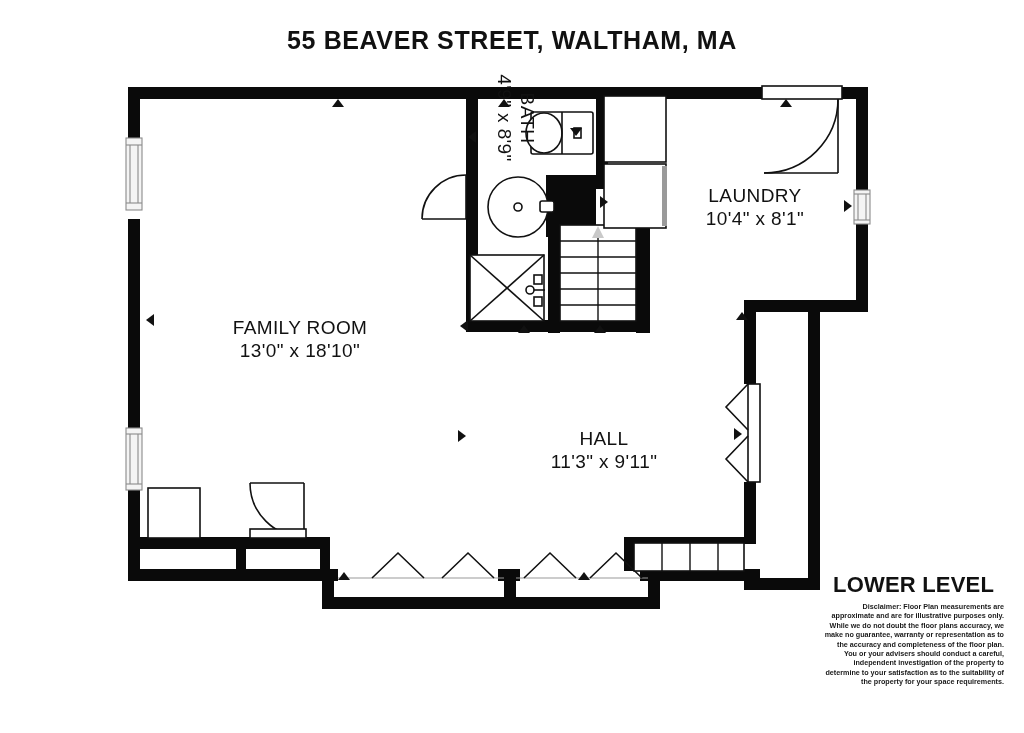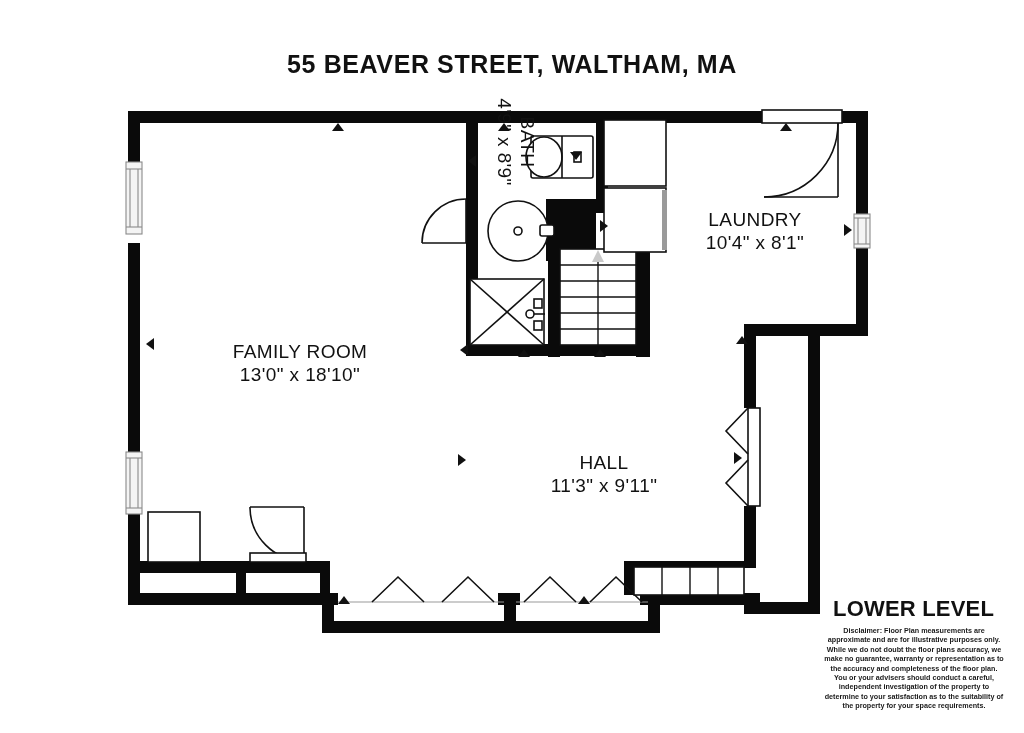--- a/index.html
+++ b/index.html
@@ -15,21 +15,20 @@
     font-family: "Liberation Sans", sans-serif;
     color: #000000;
     overflow: hidden;
   }
   #page {
     position: absolute;
     left: 0; top: 0;
     width: 1024px;
     height: 608px;
     background: #ffffff;
-    margin-top: 24px;
   }
   #plan-title {
     position: absolute;
     left: 0;
     top: 26px;
     width: 1024px;
     text-align: center;
     font-family: "Liberation Sans", sans-serif;
     font-weight: 800;
     font-size: 25px;
@@ -58,21 +57,21 @@
   #disclaimer {
     position: absolute;
     left: 824px;
     top: 602px;
     width: 180px;
     font-family: "Liberation Sans", sans-serif;
     font-weight: 700;
     font-size: 7.2px;
     line-height: 9.4px;
     color: #1a1a1a;
-    text-align: center;
+    text-align: right;
   }
   .room-label {
     font-family: "Liberation Sans", sans-serif;
     font-size: 19px;
     fill: #111111;
     text-anchor: middle;
     letter-spacing: 0.4px;
   }
   .room-dims {
     font-family: "Liberation Sans", sans-serif;

